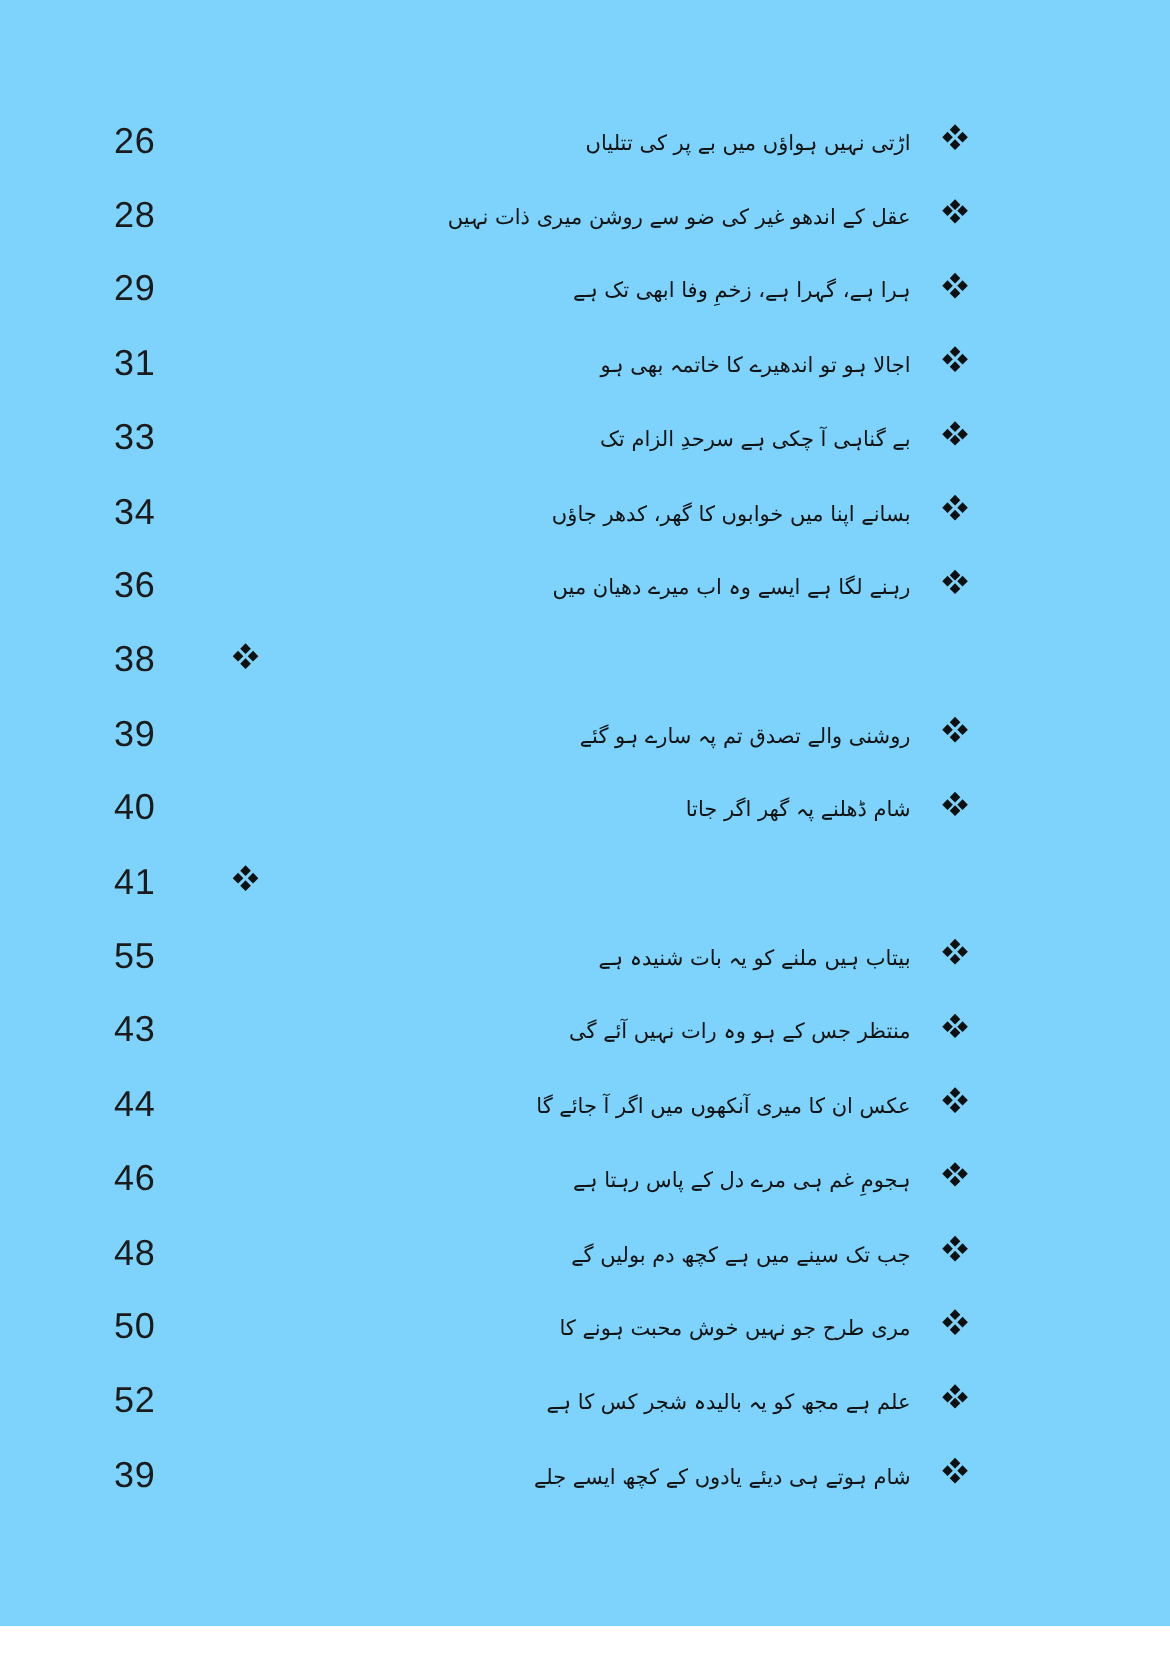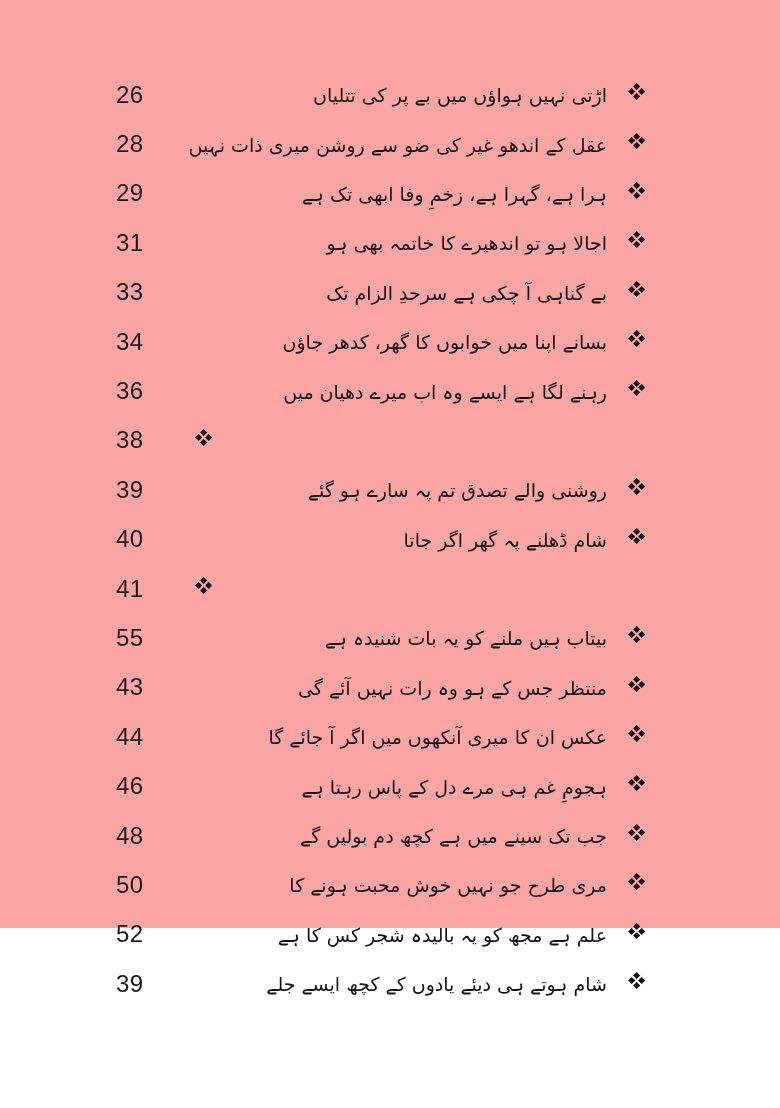--- a/index.html
+++ b/index.html
@@ -9,23 +9,23 @@
   }
   body {
     width: 780px;
     height: 1108px;
     font-family: "Liberation Sans", sans-serif;
     overflow: hidden;
   }
   .page {
     box-sizing: border-box;
     width: 780px;
-    height: 928px;
-    background: #fca5a5;
-    padding: 70px 136px 0 116px;
+    height: 1084px;
+    background: #7dd3fc;
+    padding: 70px 136px 0 76px;
   }
   .toc {
     display: flex;
     flex-direction: column;
   }
   .row {
     height: 49.4px;
     display: flex;
     align-items: center;
   }
@@ -38,21 +38,21 @@
     letter-spacing: 0.5px;
     font-family: "Liberation Sans", sans-serif;
   }
   .title {
     flex: 1;
     direction: rtl;
     text-align: right;
     white-space: nowrap;
     overflow: visible;
     font-family: "DejaVu Sans", sans-serif;
-    font-size: 19px;
+    font-size: 14px;
     color: #121212;
     line-height: 1;
     padding-top: 2px;
   }
   .bullet {
     position: relative;
     width: 15px;
     height: 15px;
     flex: none;
     margin-left: 22px;

